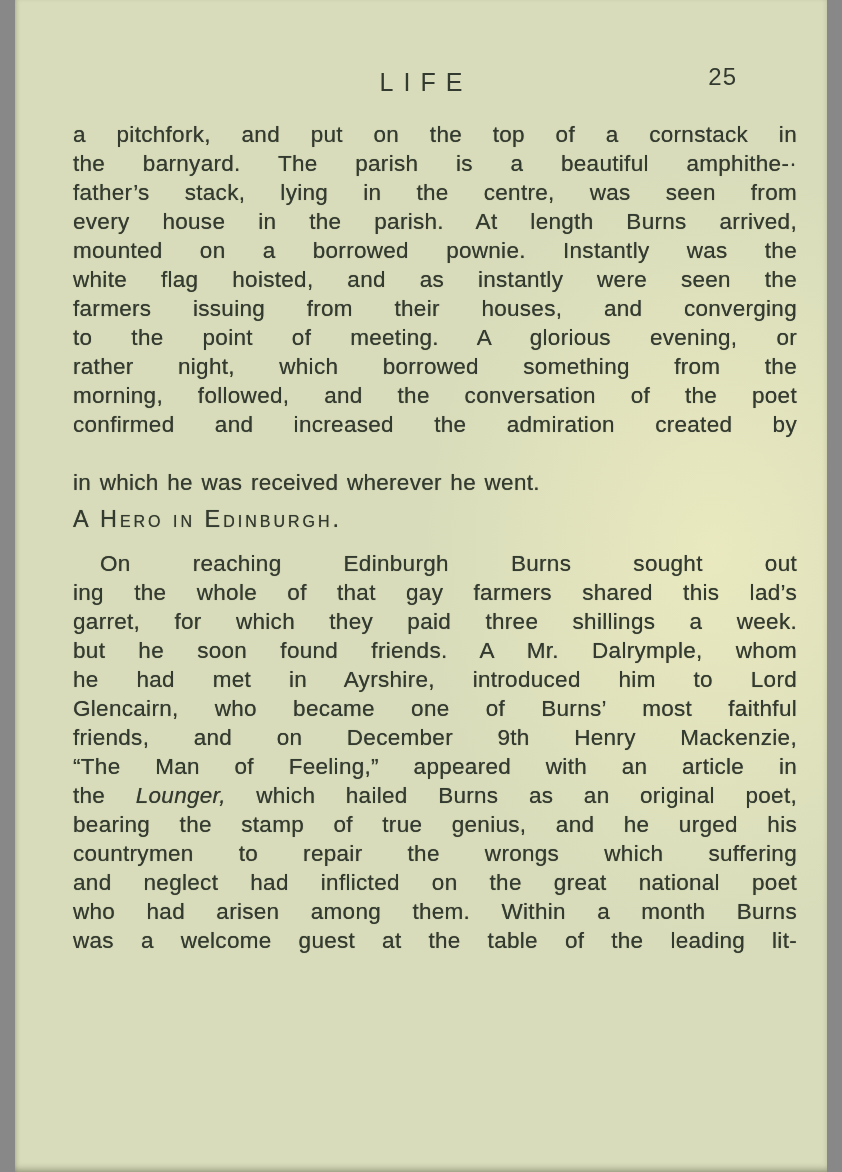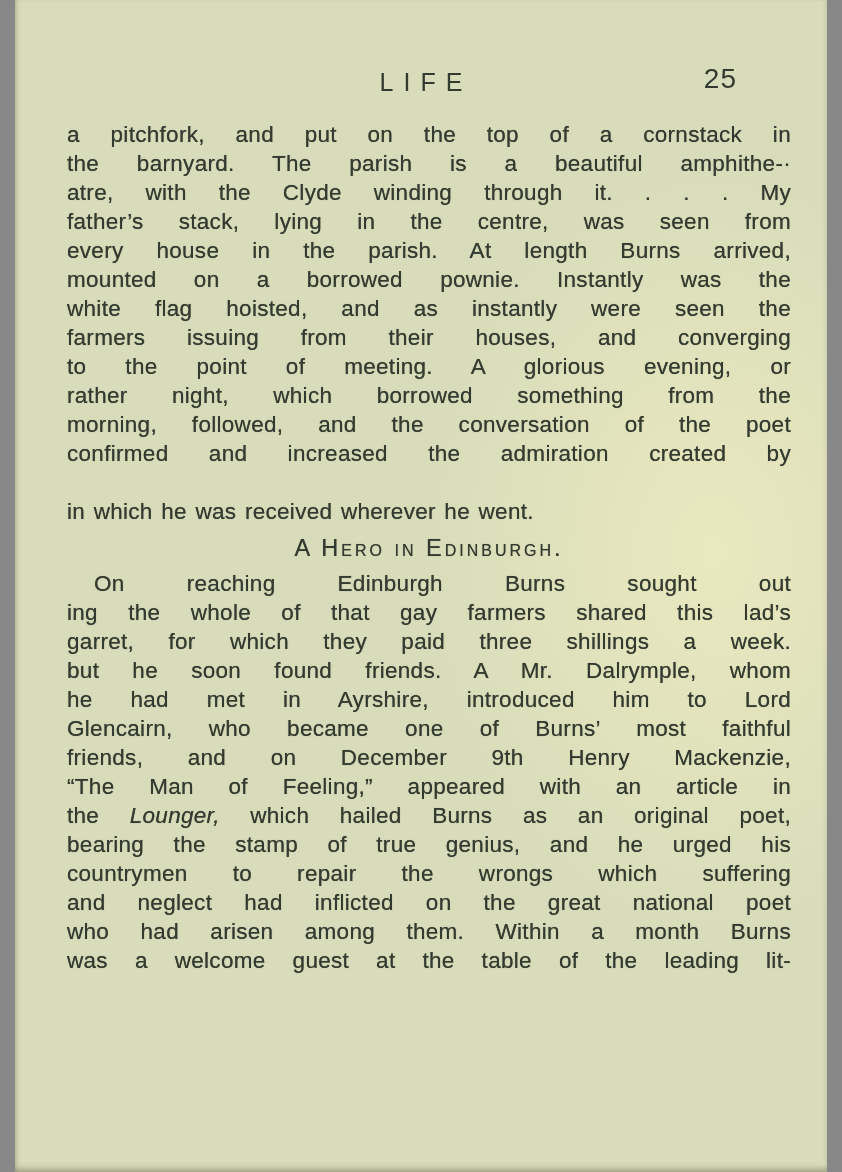--- a/index.html
+++ b/index.html
@@ -21,65 +21,63 @@
     position: absolute;
     top: 68px; left: 0; right: 0;
     text-align: center;
     font-size: 25px;
     letter-spacing: 10px;
     text-indent: 10px; 
   }
   .page-number {
     position: absolute;
     top: 63px; right: 90px;
-    font-size: 28px;
+    font-size: 24px;
     letter-spacing: 1px;
   }
   .text-block {
     position: absolute;
-    top: 120px; left: 52px;
+    top: 120px; left: 58px;
     width: 724px;
   }
   .line {
     font-size: 22.5px;
     line-height: 29px;
     letter-spacing: 0.3px;
     word-spacing: 2px;
     text-align: justify;
     text-align-last: justify;
     white-space: normal;
     text-shadow: 0 0 0.7px rgba(46,52,40,0.75);
   }
   .line.noj { text-align-last: left; margin-top: 29px; }
   .line.ind { text-indent: 27px; }
   .section-heading {
     margin-top: 8px;
-    margin-bottom: 6px;
+    margin-bottom: 15px;
     height: 29px;
     line-height: 29px;
-    text-align: center;
     font-variant: small-caps;
     font-size: 23.5px;
     letter-spacing: 3px;
     text-shadow: 0 0 0.7px rgba(46,52,40,0.75);
   }
   i { font-style: italic; }
 </style>
 </head>
 <body>
 
 <div class="page">
   <div class="header-title">LIFE</div>
   <div class="page-number">25</div>
 
   <div class="text-block">
     <div>
         <div class="line">a pitchfork, and put on the top of a cornstack in</div>
         <div class="line">the barnyard.  The parish is a beautiful amphithe-·</div>
-        <div class="line">atre, with the Clyde winding through it. .  .  .  My</div>
         <div class="line">father’s stack, lying in the centre, was seen from</div>
         <div class="line">every house in the parish.  At length Burns arrived,</div>
         <div class="line">mounted on a borrowed pownie.  Instantly was the</div>
         <div class="line">white flag hoisted, and as instantly were seen the</div>
         <div class="line">farmers issuing from their houses, and converging</div>
         <div class="line">to the point of meeting.  A glorious evening, or</div>
         <div class="line">rather night, which borrowed something from the</div>
         <div class="line">morning, followed, and the conversation of the poet</div>
         <div class="line">confirmed and increased the admiration created by</div>
         <div class="line noj">in which he was received wherever he went.</div>

